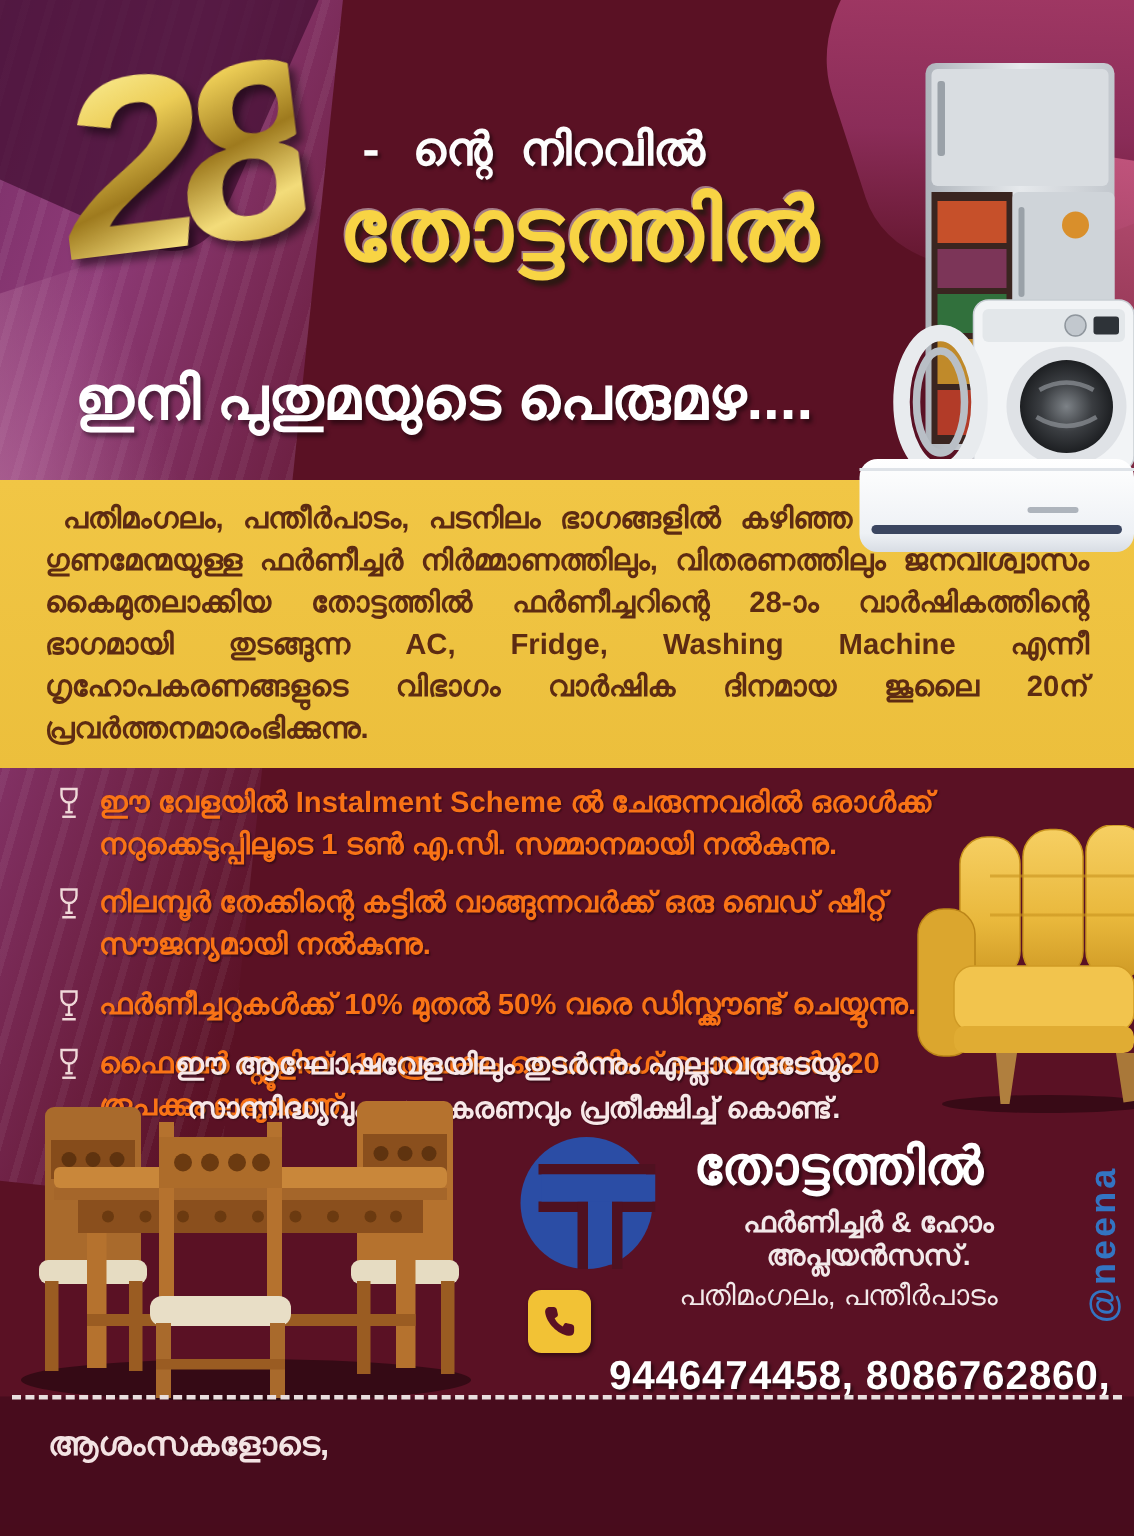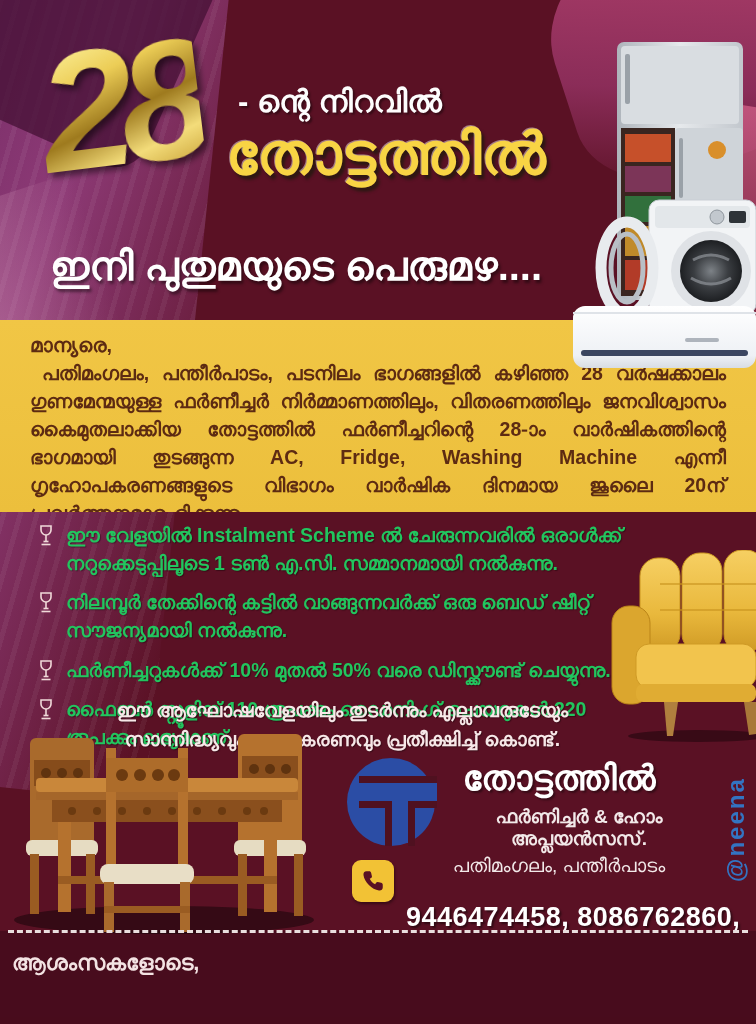--- a/index.html
+++ b/index.html
@@ -43,41 +43,41 @@
   
   .num28{
     left:40px;top:22px;z-index:2;
     font-size:168px;line-height:1;font-weight:800;font-style:italic;
     letter-spacing:-14px;
     background:linear-gradient(160deg,#fdf3a0 8%,#eccd56 32%,#9e7a1e 54%,#f3dc7a 74%,#c49a2e 95%);
     -webkit-background-clip:text;background-clip:text;color:transparent;
     transform:rotate(-7deg);
     filter:drop-shadow(4px 5px 3px rgba(0,0,0,.5));
   }
-  .tagline-top{left:238px;top:84px;z-index:2;font-size:31px;font-weight:800;color:#fdfdfd;text-shadow:2px 2px 2px rgba(0,0,0,.4);}
+  .tagline-top{left:238px;top:84px;z-index:2;font-size:31px;font-weight:800;color:#fdfdfd;text-shadow:2px 2px 2px rgba(0,0,0,.4);font-family:Liberation Mono, monospace;}
   .brand-heading{
     left:226px;top:120px;z-index:2;font-size:58px;font-weight:800;color:#f8d444;
     text-shadow:-1px -1px 0 rgba(255,255,255,.45), 3px 4px 3px rgba(10,30,5,.55);
   }
   .brand-subheading{left:210px;top:202px;z-index:2;font-size:25px;font-weight:700;color:#f4eeee;text-shadow:2px 2px 2px rgba(0,0,0,.4);}
   .slogan{left:50px;top:244px;z-index:2;font-size:40px;font-weight:800;color:#ffffff;text-shadow:2px 3px 3px rgba(0,0,0,.45);}
 
   
   .notice{
     left:0;top:320px;width:756px;height:192px;z-index:2;
     background:linear-gradient(180deg,#f1c645,#ecbf3c);
     color:#5d2b12;overflow:hidden;
     padding:12px 30px 0 30px;box-sizing:border-box;
   }
   .notice .salutation{font-size:20px;font-weight:800;margin:2px 0 2px 0;}
   .notice .body{font-size:19.5px;font-weight:700;line-height:28px;text-align:justify;text-indent:12px;margin:0;}
 
   
   .offers{left:38px;top:522px;width:612px;z-index:2;list-style:none;margin:0;padding:0;}
-  .offers li{display:flex;gap:12px;margin-bottom:12px;font-size:19.5px;font-weight:700;color:#22c55e;line-height:1.42;text-shadow:1px 1px 1px rgba(0,0,0,.35);}
+  .offers li{display:flex;gap:12px;margin-bottom:12px;font-size:19.5px;font-weight:700;color:#f97316;line-height:1.42;text-shadow:1px 1px 1px rgba(0,0,0,.35);}
   .offers .t-icon{flex:0 0 16px;margin-top:2px;}
   .closing{
     left:70px;top:696px;width:545px;z-index:2;text-align:center;
     font-size:19.5px;font-weight:700;color:#f7e8e8;line-height:1.5;
     text-shadow:1px 1px 1px rgba(0,0,0,.35);
   }
 
   
   .appliances{left:565px;top:28px;z-index:3;}
   .sofa{left:606px;top:550px;z-index:2;}
@@ -97,21 +97,21 @@
   .phone-numbers{left:406px;top:900px;width:350px;z-index:2;font-size:27px;font-weight:800;color:#ffffff;line-height:1.3;letter-spacing:.5px;text-shadow:2px 2px 2px rgba(0,0,0,.45);}
 
   .watermark{
     right:6px;top:732px;height:150px;z-index:2;
     writing-mode:vertical-rl;transform:rotate(180deg);
     font-size:24px;font-weight:800;color:#2f7fd4;letter-spacing:2px;opacity:.9;
   }
 
   
   .divider{left:8px;top:930px;width:740px;border-top:3px dashed #e9dede;z-index:2;}
-  .regards{left:12px;top:950px;z-index:2;font-size:22px;font-weight:800;color:#f3e3e3;}
+  .regards{left:32px;top:950px;z-index:2;font-size:22px;font-weight:800;color:#f3e3e3;}
   .footer-center{left:255px;top:938px;width:490px;z-index:2;text-align:center;}
   .footer-name{font-size:30px;font-weight:800;color:#ffffff;text-shadow:2px 2px 2px rgba(0,0,0,.45);}
   .footer-phones{font-size:25px;font-weight:800;color:#ffffff;margin-top:3px;letter-spacing:.5px;}
 </style>
 </head>
 <body>
 
 <div class="poster">
 
   <div class="stroke stroke-left"></div>
@@ -174,21 +174,20 @@
 
     <g>
       <rect x="8" y="278" width="183" height="62" rx="12" fill="url(#gAC)"></rect>
       <rect x="8" y="284" width="183" height="2" fill="#dfe3e8"></rect>
       <rect x="16" y="322" width="167" height="6" rx="3" fill="#3b4660"></rect>
       <rect x="120" y="310" width="34" height="4" rx="2" fill="#aeb4bc"></rect>
     </g>
   </svg>
 
   <div class="abs notice">
-    <div class="salutation">മാന്യരെ,</div>
     <p class="body">പതിമംഗലം, പന്തീർപാടം, പടനിലം ഭാഗങ്ങളിൽ കഴിഞ്ഞ 28 വർഷക്കാലം ഗുണമേന്മയുള്ള ഫർണീച്ചർ നിർമ്മാണത്തിലും, വിതരണത്തിലും ജനവിശ്വാസം കൈമുതലാക്കിയ തോട്ടത്തിൽ ഫർണീച്ചറിന്റെ 28-ാം വാർഷികത്തിന്റെ ഭാഗമായി തുടങ്ങുന്ന AC, Fridge, Washing Machine എന്നീ ഗൃഹോപകരണങ്ങളുടെ വിഭാഗം വാർഷിക ദിനമായ ജൂലൈ 20ന് പ്രവർത്തനമാരംഭിക്കുന്നു.</p>
   </div>
 
   <ul class="abs offers">
     <li>
       <svg class="t-icon" width="16" height="24" viewBox="0 0 16 24">
           <g fill="none" stroke="#f0d9d9" stroke-width="1.6">
             <path d="M3 2h10v4a5 5 0 0 1-10 0z"></path>
             <path d="M8 11v6"></path>
             <path d="M5.5 17.5h5"></path>

